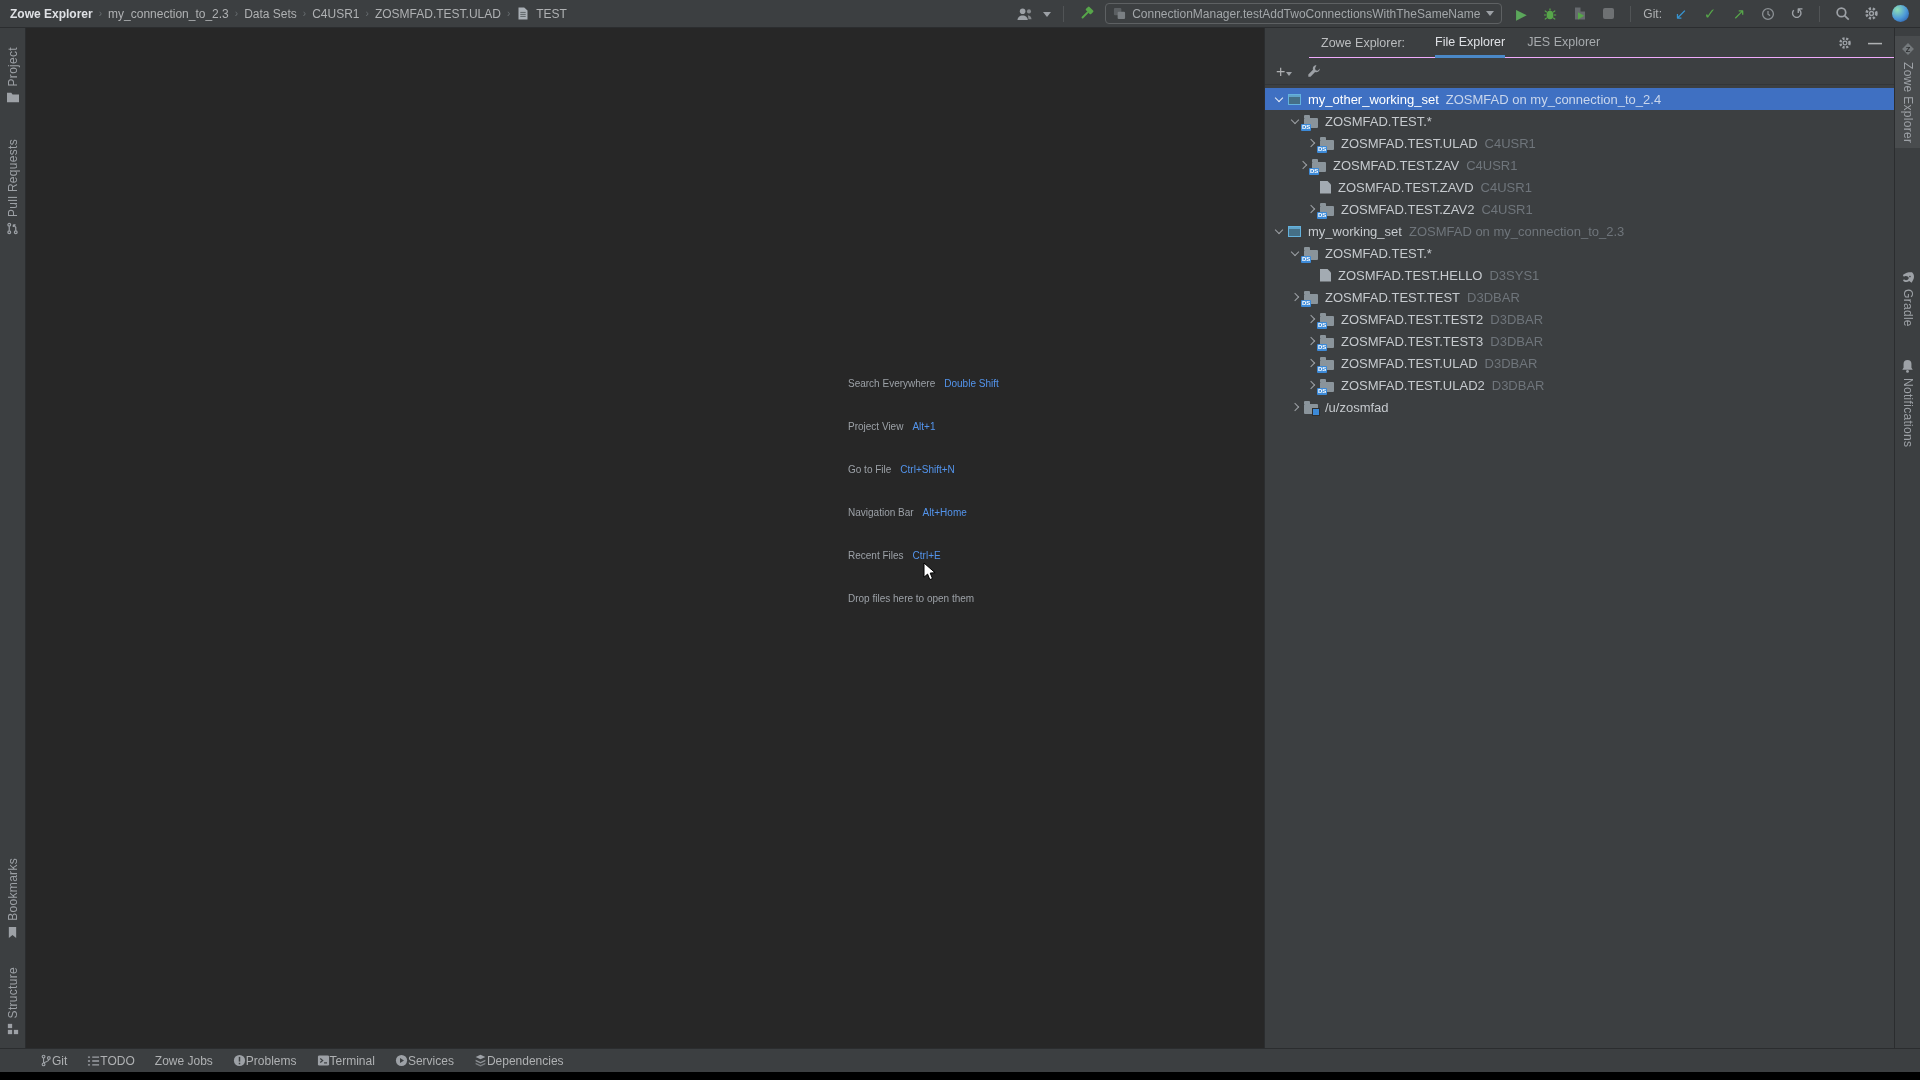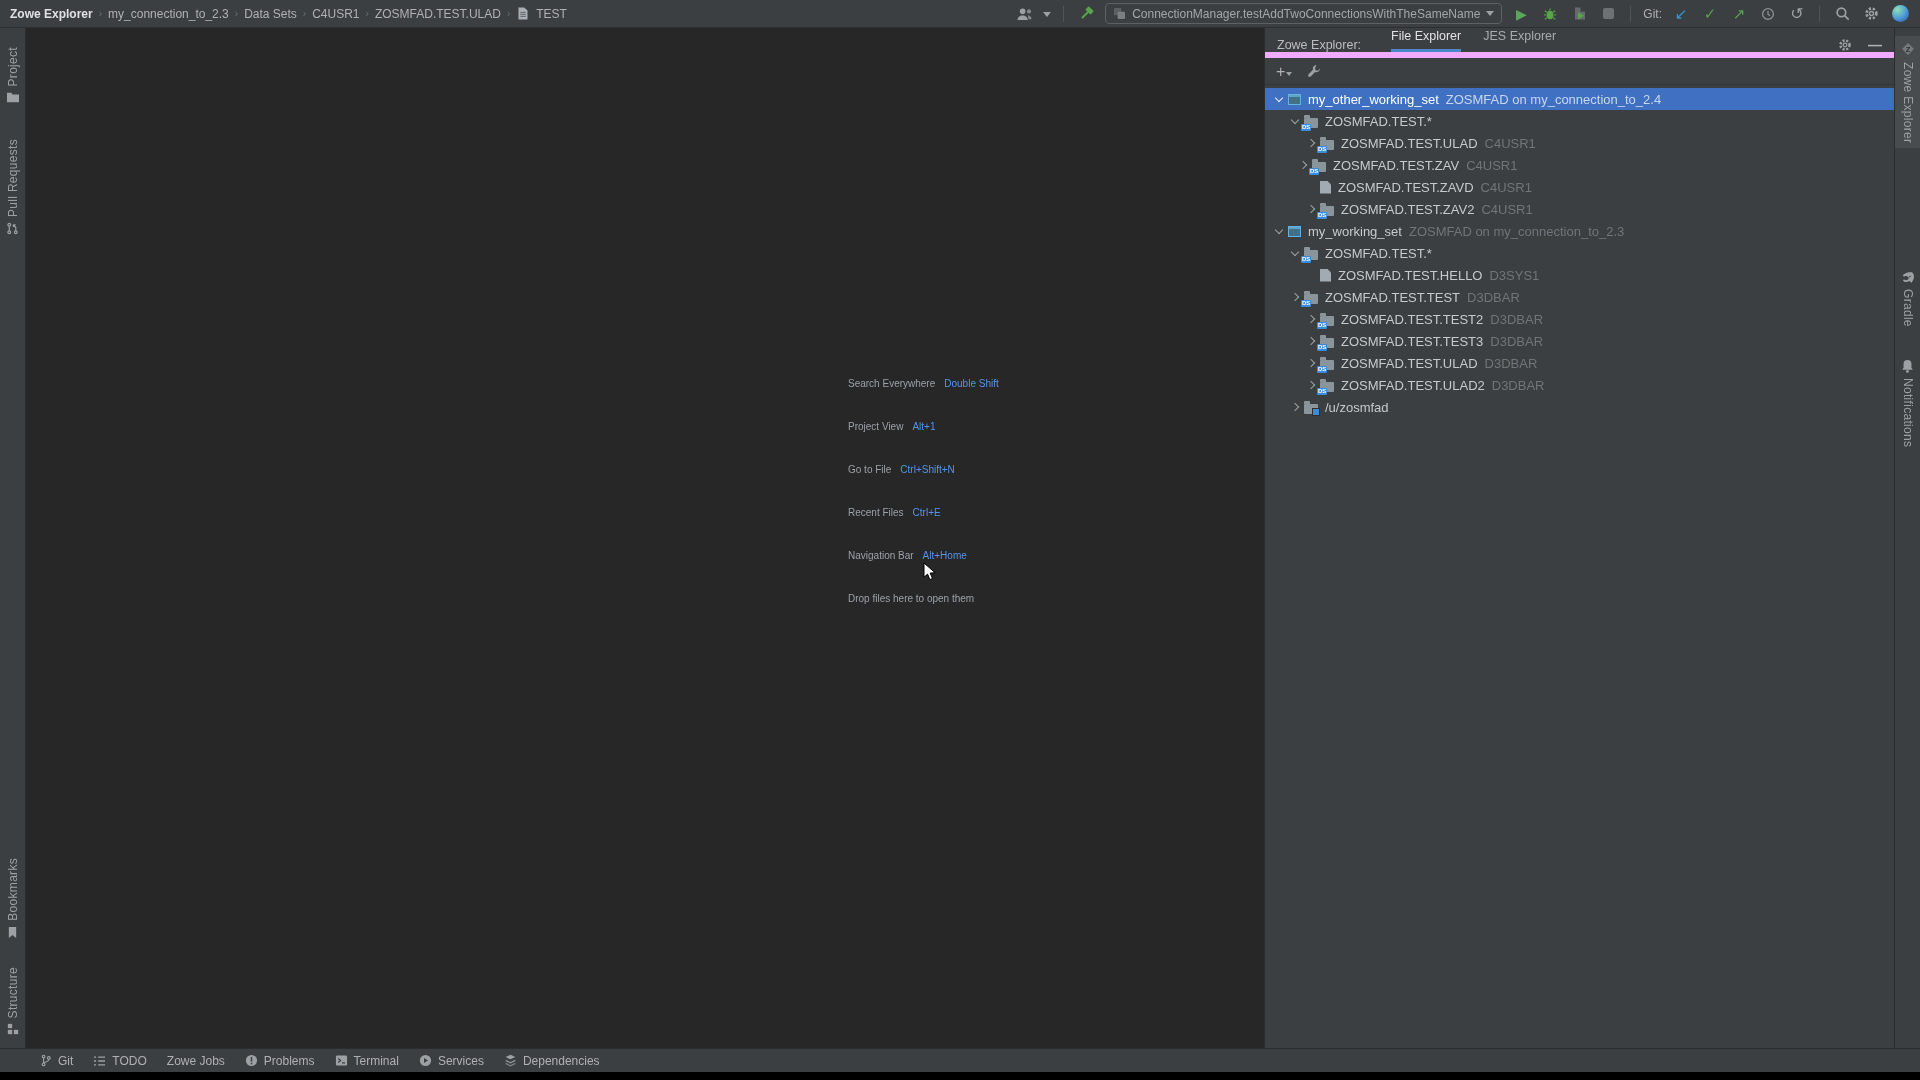--- a/index.html
+++ b/index.html
@@ -48,22 +48,22 @@
   .editor { position:absolute; left:26px; top:28px; width:1238px; bottom:32px; background:#272727; }
   .shortcuts { position:absolute; left:822px; top:334px; font-size:10px; line-height:43px;
                color:#9CA1A7; white-space:nowrap; }
   .sc-row { height:43px; }
   .sc-keys { color:#5394EC; margin-left:9px; }
   .mouse-cursor { position:absolute; left:897px; top:534px; z-index:9; }
 
   
   .tool-window { position:absolute; left:1264px; top:28px; width:630px; bottom:32px;
                  background:#3C3F41; border-left:1px solid #2b2d2f; display:flex; flex-direction:column; }
-  .tw-header { height:30px; display:flex; align-items:flex-end; padding:0 12px;
-               border-bottom:6px solid #f0abfc; flex:none; }
+  .tw-header { height:30px; display:flex; align-items:center; padding:0 12px;
+               border-bottom:1px solid #f0abfc; flex:none;margin-left:44px; }
   .tw-title { font-size:12.5px; color:#BBBDBF; margin-right:8px; }
   .tw-tab { position:relative; margin-left:22px; font-size:12.5px; color:#A7ABAE; height:30px;
             line-height:29px; cursor:pointer; }
   .tw-tab.active { color:#DFE1E5; border-bottom:3px solid #4A88C7; }
   .tw-header-right { margin-left:auto; display:flex; align-items:center; gap:16px; }
   .tw-minus { color:#AFB1B3; font-size:14px; font-weight:bold; cursor:pointer; line-height:1; }
   .tw-toolbar { height:27px; display:flex; align-items:center; gap:15px; padding:0 11px;
                 border-bottom:1px solid #333638; flex:none; }
   .plus-btn { display:flex; align-items:flex-end; color:#AFB1B3; cursor:pointer; }
   .plus-glyph { font-size:16px; line-height:14px; }
@@ -91,21 +91,21 @@
   .badge-uss::after { content:''; position:absolute; right:-2px; bottom:-2px; width:6px; height:6px;
                       background:#3C8AD8; border:1px solid #2f2f2f; }
   .t-name { color:#C6CACE; }
   .selected .t-name { color:#FFFFFF; }
   .t-suffix { color:#6F757B; margin-left:7px; }
   .selected .t-suffix { color:#C9D6EC; }
 
   
   .status-bar { position:absolute; left:0; right:0; bottom:8px; height:24px; background:#3C3F41;
                 border-top:1px solid #2b2d2f; display:flex; align-items:center; padding-left:30px; z-index:6; }
-  .sb-item { display:flex; align-items:center; gap:6px; padding:0 10px; height:100%;
+  .sb-item { display:flex; align-items:center; padding:0 10px; height:100%;
              font-size:12px; color:#AFB1B3; cursor:pointer; }
   .black-strip { position:absolute; left:0; right:0; bottom:0; height:8px; background:#000; }
 
   svg { display:block; }
 </style>
 </head>
 <body>
 
 <div class="app">
 
@@ -247,22 +247,22 @@
           </span>
         </div>
       </div>
   </div>
 
   <div class="editor">
     <div class="shortcuts" id="shortcuts">
         <div class="sc-row"><span>Search Everywhere</span><span class="sc-keys">Double Shift</span></div>
         <div class="sc-row"><span>Project View</span><span class="sc-keys">Alt+1</span></div>
         <div class="sc-row"><span>Go to File</span><span class="sc-keys">Ctrl+Shift+N</span></div>
+        <div class="sc-row"><span>Navigation Bar</span><span class="sc-keys">Alt+Home</span></div>
         <div class="sc-row"><span>Recent Files</span><span class="sc-keys">Ctrl+E</span></div>
-        <div class="sc-row"><span>Navigation Bar</span><span class="sc-keys">Alt+Home</span></div>
         <div class="sc-row">Drop files here to open them</div>
       </div>
     <span class="mouse-cursor">
       <svg width="14" height="20" viewBox="0 0 14 20">
           <path d="M1 1l0 14.2 3.6-3.1 2.2 5.5 2.7-1.1-2.3-5.4 4.9-.4z" fill="#fff" stroke="#000" stroke-width="1"></path>
         </svg>
     </span>
   </div>
 
   <div class="tool-window">

